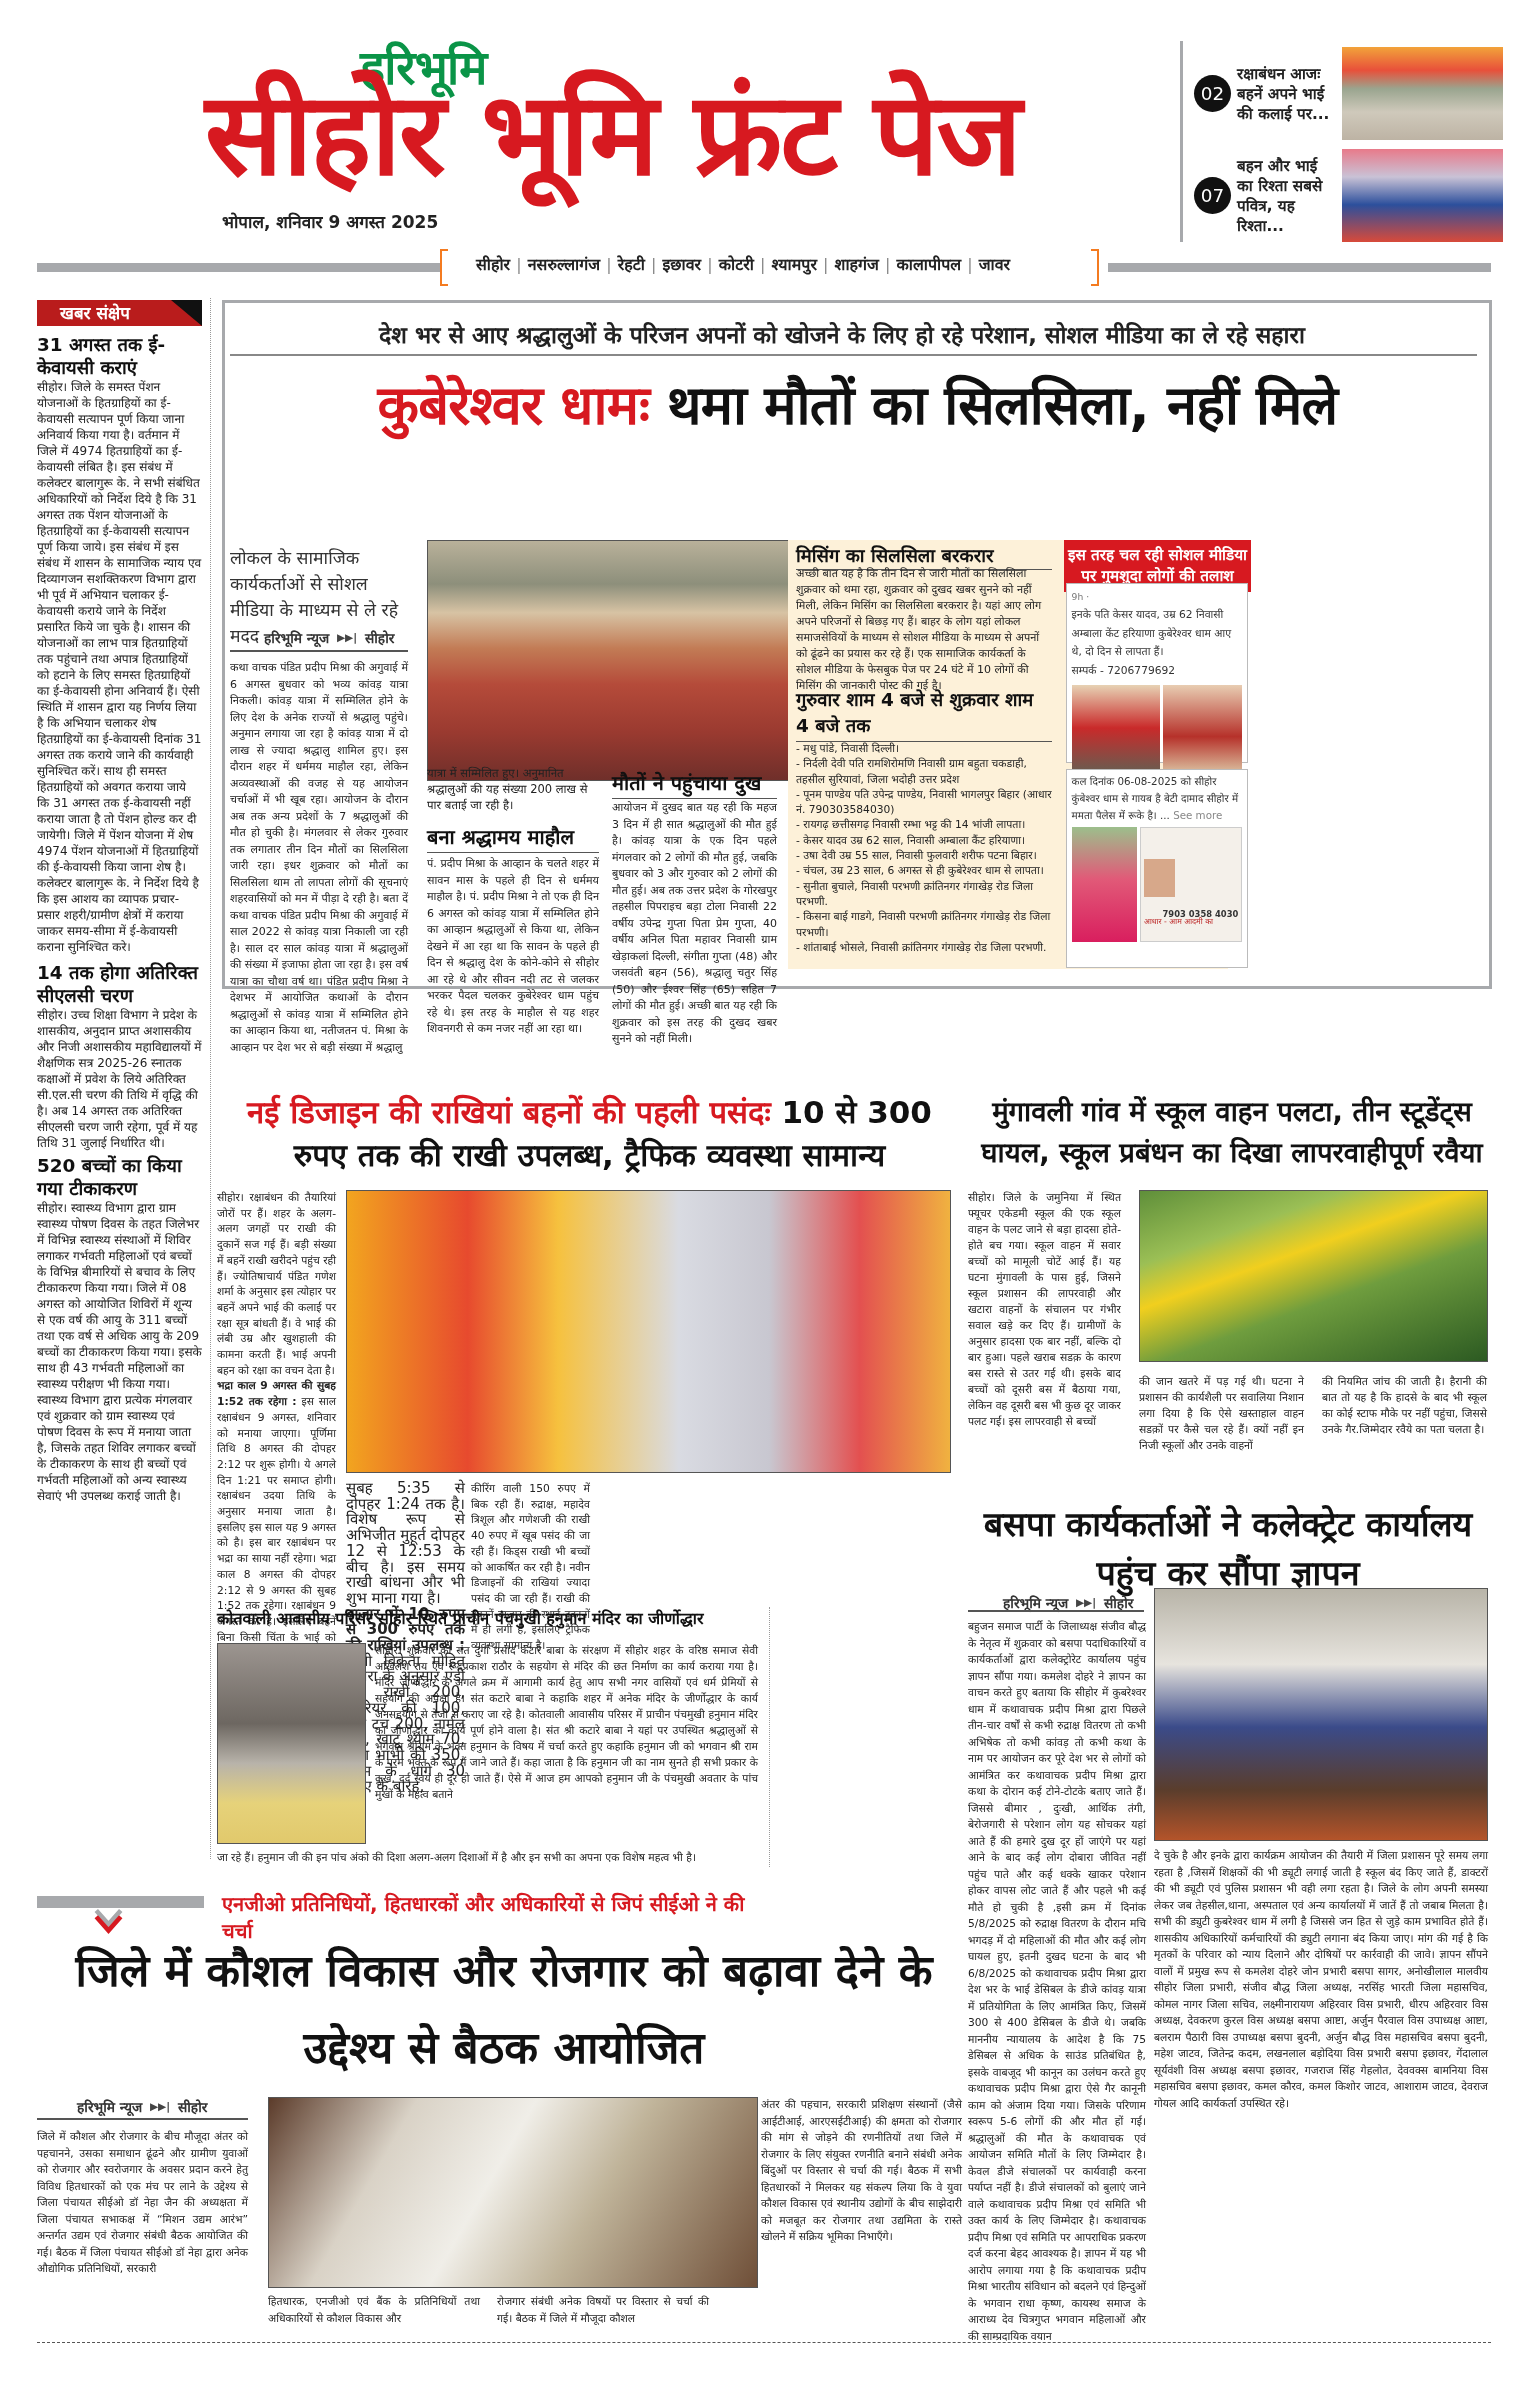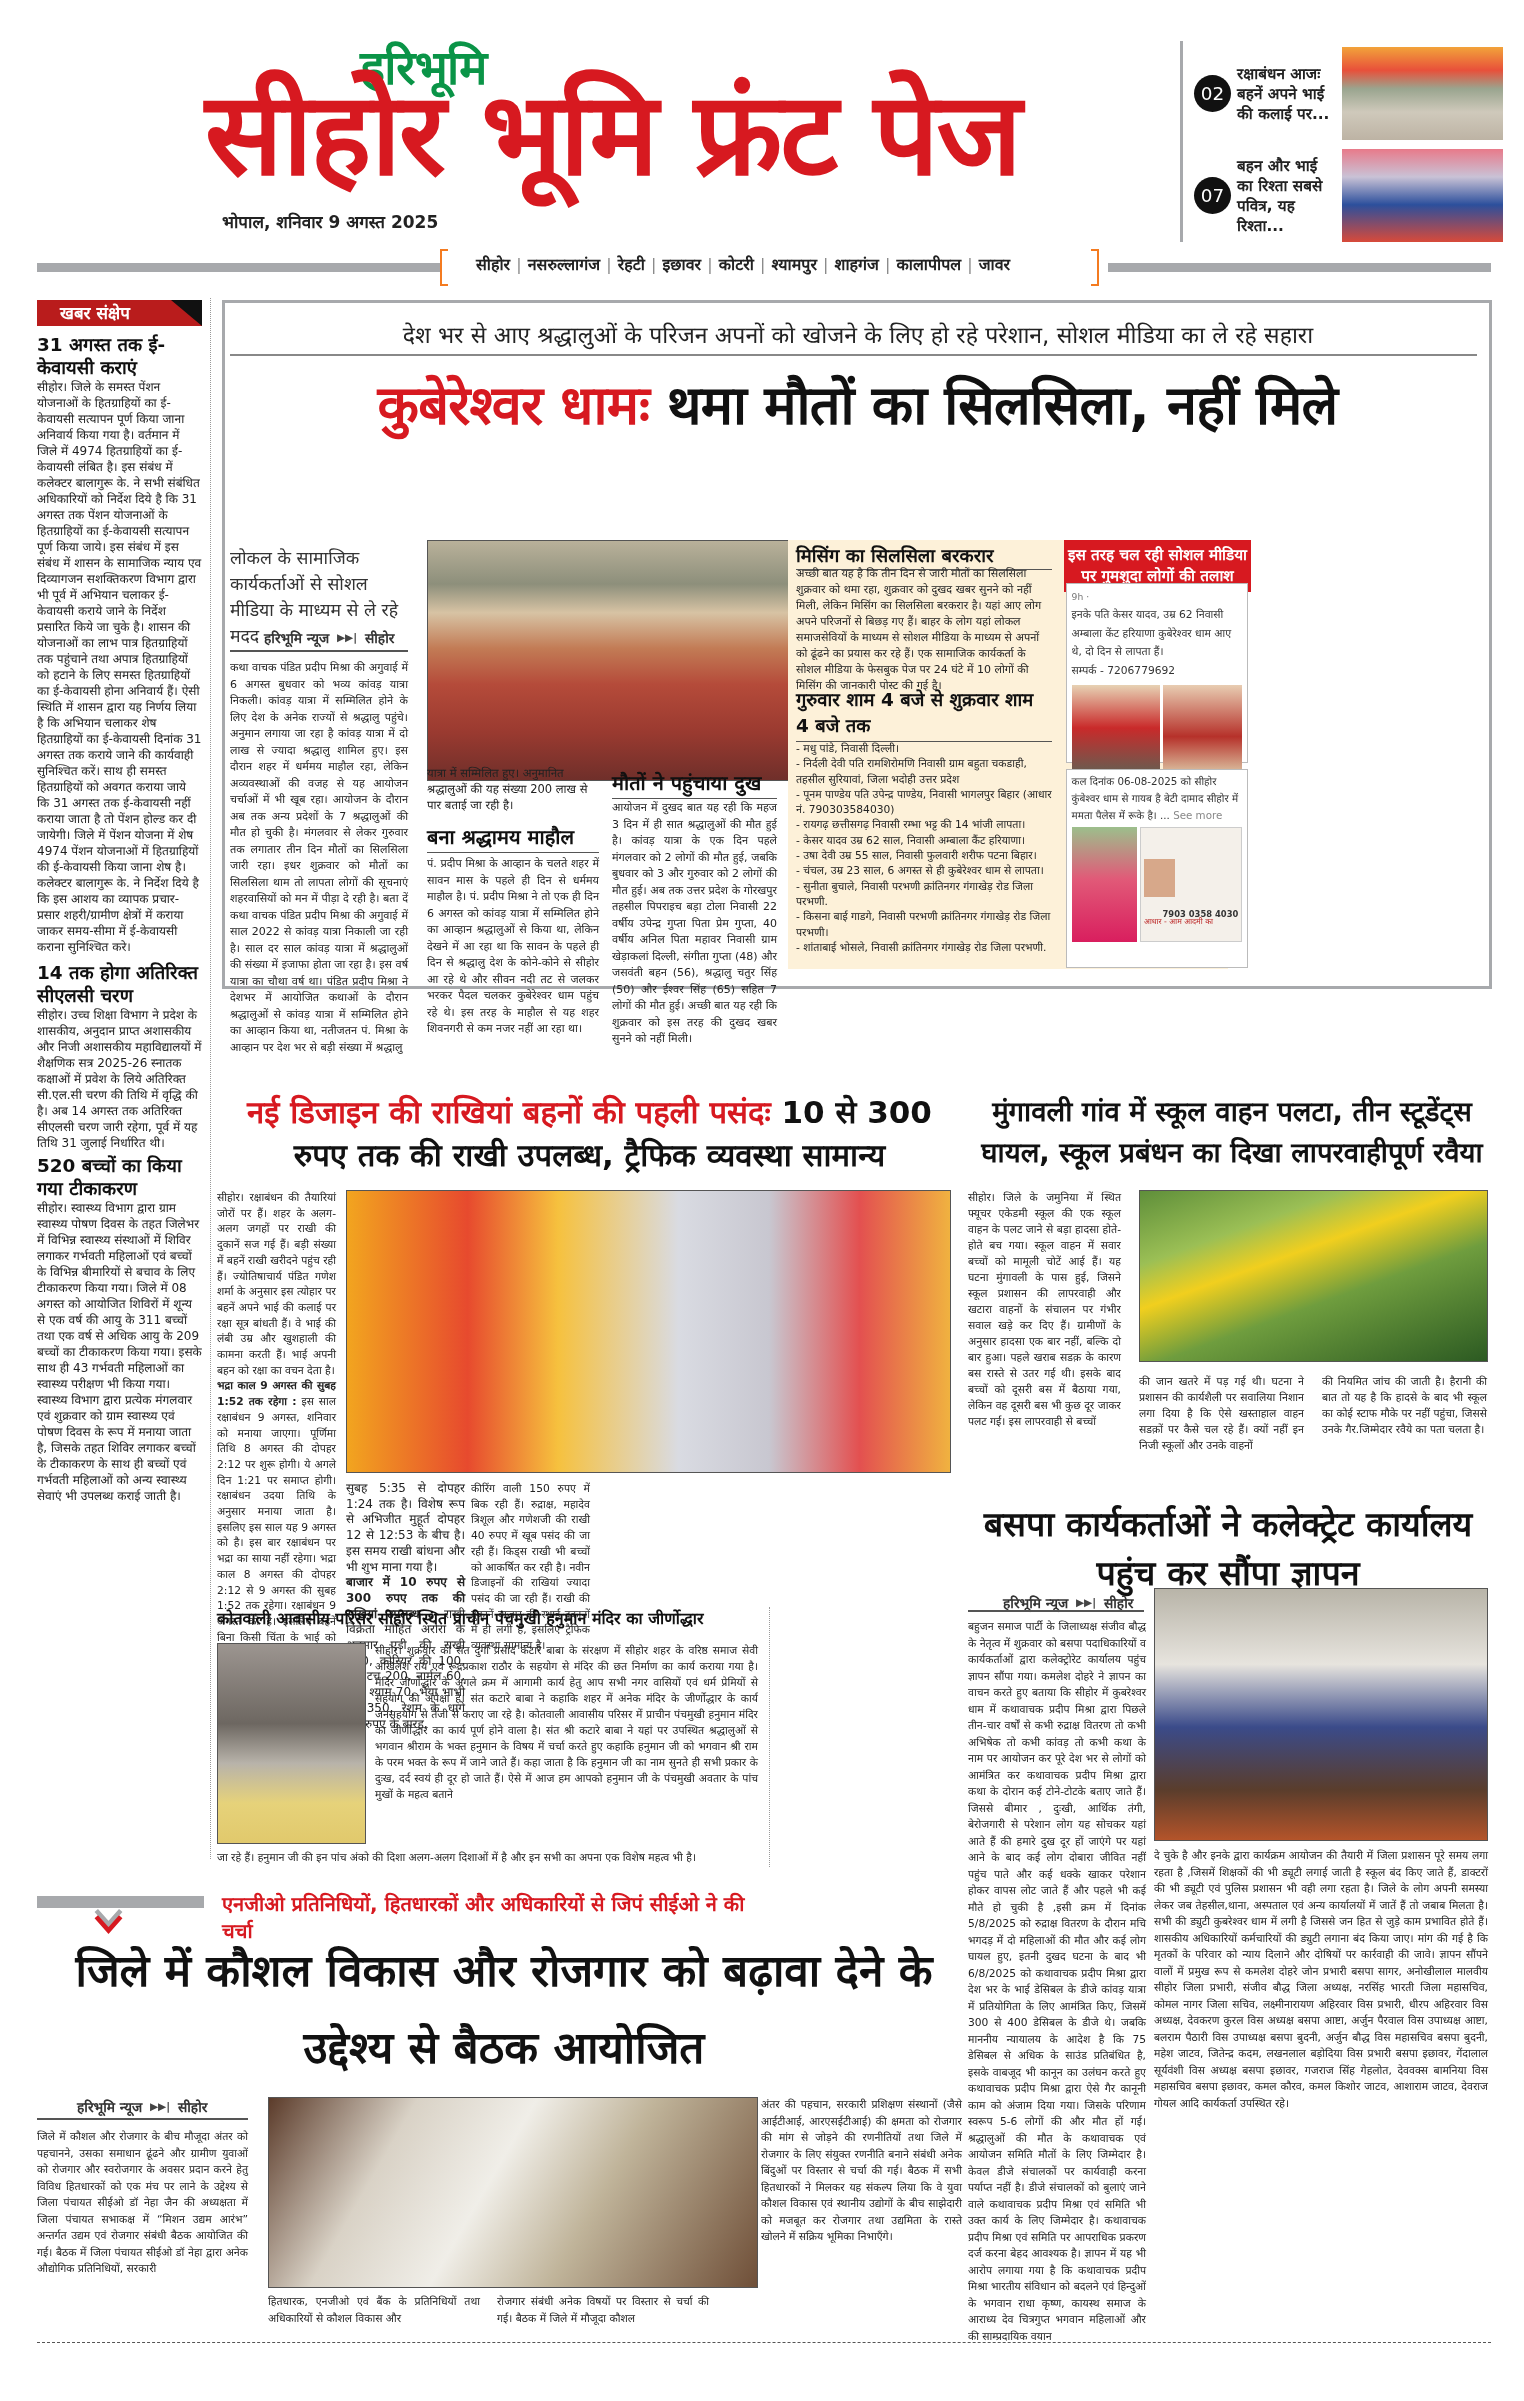--- a/index.html
+++ b/index.html
@@ -27,21 +27,21 @@
 
   
   .ks-banner { left: 37px; top: 300px; width: 165px; height: 26px; background: #b91c1c; color: #fff; font-size: 17px; font-weight: bold; padding-left: 23px; line-height: 26px; }
   .ks-banner::after { content: ""; position: absolute; right: 0; top: 0; border-top: 26px solid #111; border-left: 31px solid transparent; }
   .col-divider { left: 210px; top: 298px; width: 0; height: 1561px; border-left: 0.8px dotted #999; }
   .ks-head { font-size: 18.4px; font-weight: bold; line-height: 23px; color: #111; }
   .ks-body { font-size: 12px; line-height: 16px; color: #222; }
 
   
   .main-box { left: 222px; top: 300px; width: 1270px; height: 689px; border: 3.8px solid #a7a9ac; }
-  .kicker { left: 246px; top: 318px; width: 1224px; text-align: center; font-size: 23px; font-weight: normal; color: #222; }
+  .kicker { left: 230px; top: 318px; width: 1224px; text-align: center; font-size: 23px; font-weight: bold; color: #222; }
   .kicker-rule { left: 230px; top: 354px; width: 1247px; height: 1.5px; background: #888; }
   .mainhead { left: 230px; top: 367px; width: 1255px; text-align: center; font-size: 54px; font-weight: bold; line-height: 77px; color: #111; letter-spacing: -0.8px; }
   .subhead-left { left: 230px; top: 545px; width: 176px; font-size: 17.6px; line-height: 26px; color: #333; }
   .byline { font-size: 13.8px; font-weight: bold; color: #333; display: flex; align-items: center; gap: 7.7px; }
   .byline .arrow { font-size: 10.7px; color: #444; }
   .rule { height: 1.5px; background: #555; }
   .section-head { font-size: 20px; font-weight: bold; color: #111; border-bottom: 1.5px solid #555; padding-bottom: 1.5px; }
   .cream { background: #fdf1d9; }
   .redbox { background: #d71920; color: #fff; font-size: 15.3px; font-weight: bold; text-align: center; line-height: 21.4px; padding: 4.6px 3.1px; }
   .fbcard { background: #fff; border: 0.8px solid #bbb; font-size: 12px; line-height: 19px; color: #333; padding: 3.1px 4.6px; }
@@ -179,21 +179,21 @@
   <span>10 से 300 रुपए तक की राखी उपलब्ध, ट्रैफिक व्यवस्था सामान्य</span>
 </div>
 <div class="abs body-txt" style="left:217px;top:1190px;width:119px;font-size:10.7px;line-height:15.7px;">
   <span>सीहोर। रक्षाबंधन की तैयारियां जोरों पर हैं। शहर के अलग-अलग जगहों पर राखी की दुकानें सज गई हैं। बड़ी संख्या में बहनें राखी खरीदने पहुंच रही हैं। ज्योतिषाचार्य पंडित गणेश शर्मा के अनुसार इस त्योहार पर बहनें अपने भाई की कलाई पर रक्षा सूत्र बांधती हैं। वे भाई की लंबी उम्र और खुशहाली की कामना करती हैं। भाई अपनी बहन को रक्षा का वचन देता है।</span><br>
   <b>भद्रा काल 9 अगस्त की सुबह 1:52 तक रहेगा :</b>
   <span>इस साल रक्षाबंधन 9 अगस्त, शनिवार को मनाया जाएगा। पूर्णिमा तिथि 8 अगस्त की दोपहर 2:12 पर शुरू होगी। ये अगले दिन 1:21 पर समाप्त होगी। रक्षाबंधन उदया तिथि के अनुसार मनाया जाता है। इसलिए इस साल यह 9 अगस्त को है। इस बार रक्षाबंधन पर भद्रा का साया नहीं रहेगा। भद्रा काल 8 अगस्त की दोपहर 2:12 से 9 अगस्त की सुबह 1:52 तक रहेगा। रक्षाबंधन 9 अगस्त को है। इसलिए बहनें बिना किसी चिंता के भाई को राखी बांध सकेंगी।</span><br>
   <b>अभिजीत मुहूर्त दोपहर 12 से 12:53 के बीच :</b>
   <span>कई बहनें इस दिन व्रत भी रखती हैं। वे कुछ खाने के बाद ही भाई की कलाई पर राखी बांधती हैं। इस साल राखी बांधने का शुभ मुहूर्त</span>
 </div>
 <div class="photo" style="left:346px;top:1190px;width:605px;height:283px;background:linear-gradient(90deg,#f2a51f 0%,#e74a2e 20%,#f6c13e 35%,#d9dbe2 55%,#c8c7d0 70%,#e35050 85%,#f0b240 100%);"></div>
-<div class="abs body-txt" style="left:346px;top:1481px;width:119px;font-size:12px;line-height:15.7px;">
+<div class="abs body-txt" style="left:346px;top:1481px;width:119px;font-size:15px;line-height:15.7px;">
   <span>सुबह 5:35 से दोपहर 1:24 तक है। विशेष रूप से अभिजीत मुहूर्त दोपहर 12 से 12:53 के बीच है। इस समय राखी बांधना और भी शुभ माना गया है।</span><br>
   <b>बाजार में 10 रुपए से 300 रुपए तक की राखियां उपलब्ध :</b>
   <span>राखी विक्रेता मोहित अरोरा के अनुसार एडी की राखी 200, कोरियर की 100, एडी टच 200, नार्मल 60, खाटू श्याम 70, भैया भाभी की 350, रेशम के धागे 30 रुपए के बारह,</span>
 </div>
 <div class="abs body-txt" style="left:471px;top:1481px;width:119px;font-size:10.7px;line-height:15.7px;">कीरिंग वाली 150 रुपए में बिक रही हैं। रुद्राक्ष, महादेव त्रिशूल और गणेशजी की राखी 40 रुपए में खूब पसंद की जा रही हैं।
     किड्स राखी भी बच्चों को आकर्षित कर रही है। नवीन डिजाइनों की राखियां ज्यादा पसंद की जा रही हैं। राखी की दुकानें बाजार की स्थाई दुकानों में ही लगी हैं, इसलिए ट्रैफिक व्यवस्था सामान्य है।</div>
 
 <div class="abs" style="left:968px;top:1091px;width:528px;font-size:27.5px;font-weight:bold;line-height:41px;text-align:center;color:#111;">मुंगावली गांव में स्कूल वाहन पलटा, तीन स्टूडेंट्स घायल, स्कूल प्रबंधन का दिखा लापरवाहीपूर्ण रवैया</div>
 <div class="abs body-txt" style="left:968px;top:1190px;width:153px;font-size:10.7px;line-height:16px;">सीहोर। जिले के जमुनिया में स्थित फ्यूचर एकेडमी स्कूल की एक स्कूल वाहन के पलट जाने से बड़ा हादसा होते-होते बच गया। स्कूल वाहन में सवार बच्चों को मामूली चोटें आई हैं। यह घटना मुंगावली के पास हुई, जिसने स्कूल प्रशासन की लापरवाही और खटारा वाहनों के संचालन पर गंभीर सवाल खड़े कर दिए हैं।
     ग्रामीणों के अनुसार हादसा एक बार नहीं, बल्कि दो बार हुआ। पहले खराब सडक़ के कारण बस रास्ते से उतर गई थी। इसके बाद बच्चों को दूसरी बस में बैठाया गया, लेकिन वह दूसरी बस भी कुछ दूर जाकर पलट गई। इस लापरवाही से बच्चों</div>

